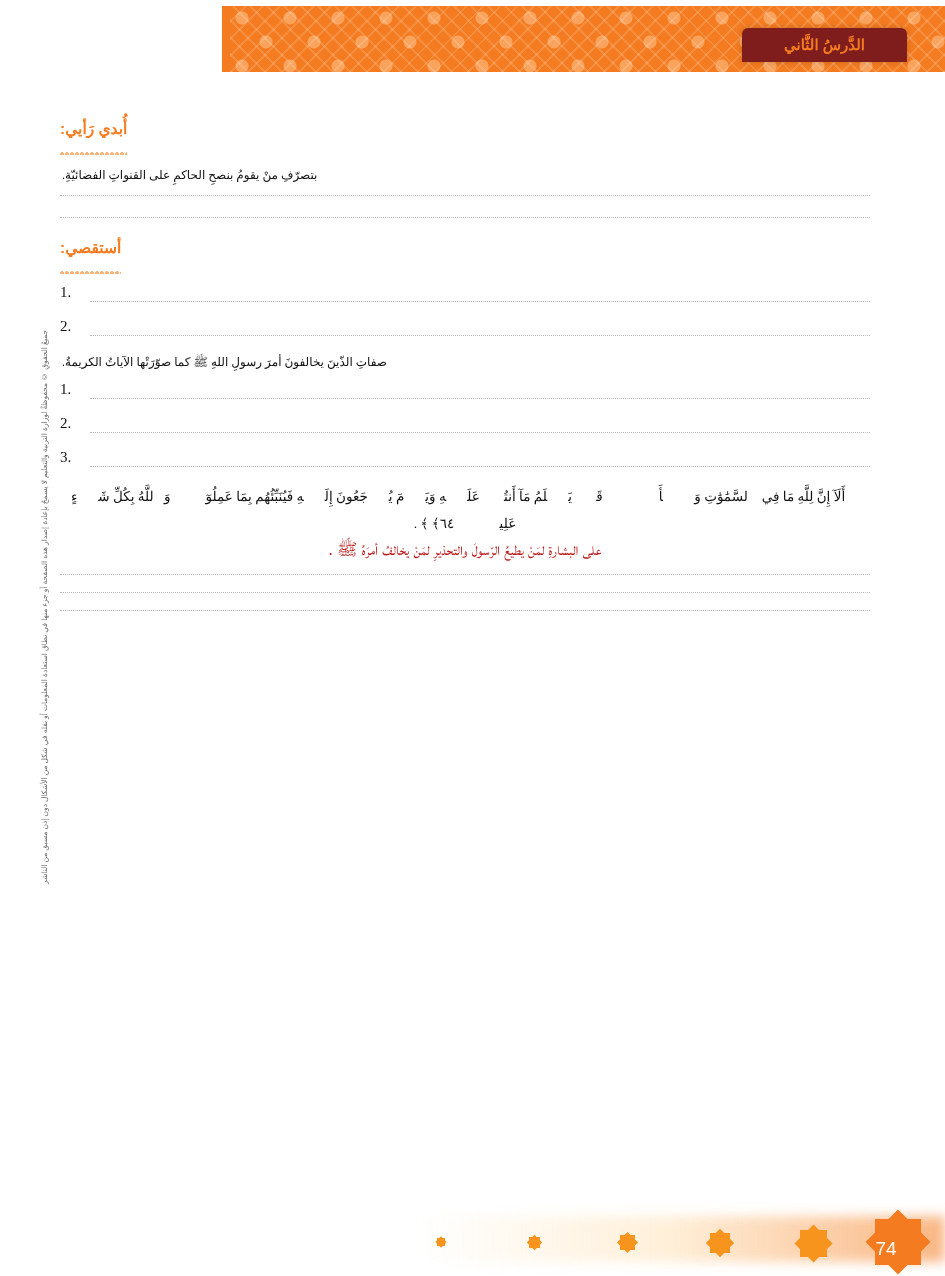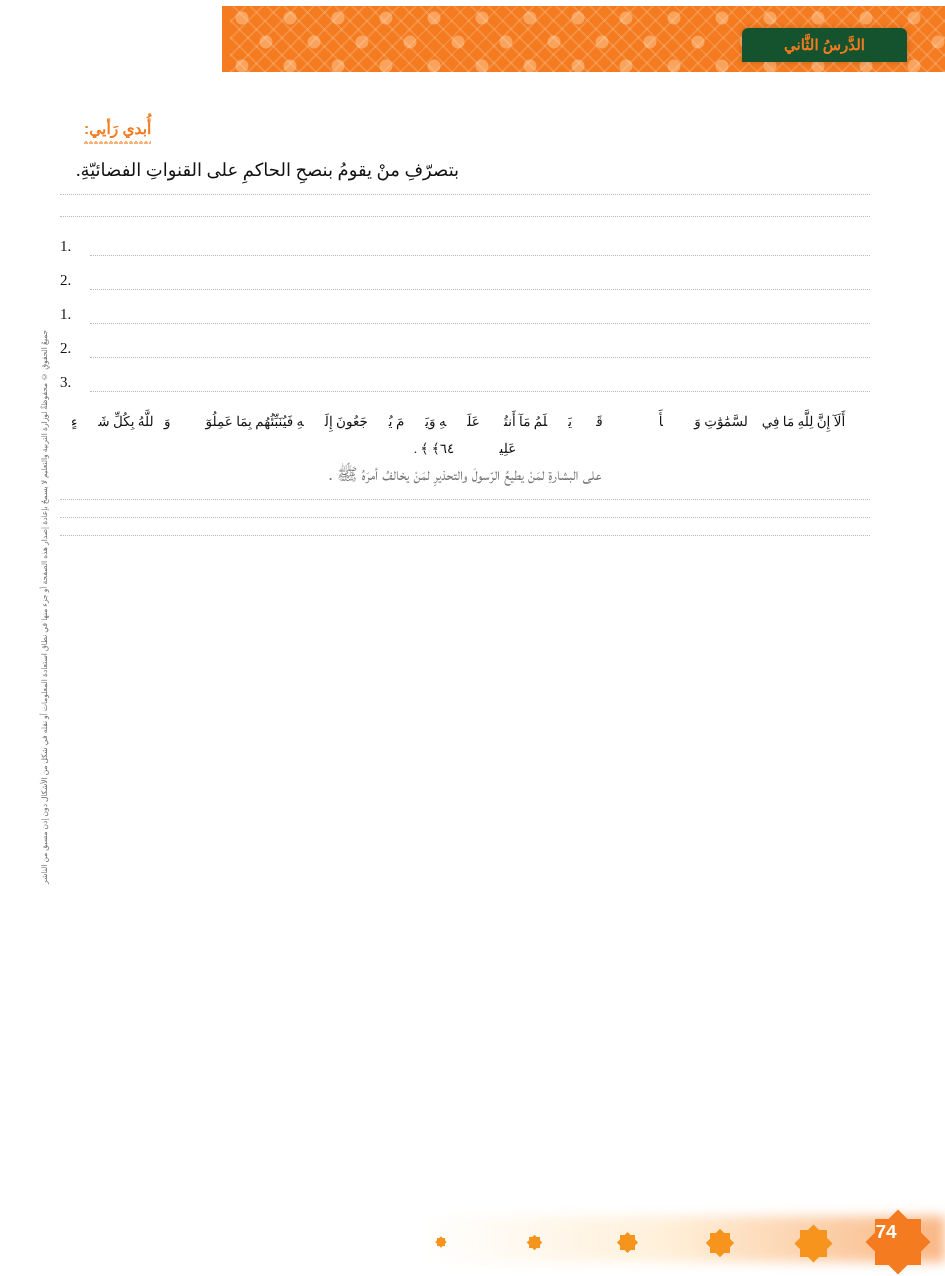--- a/index.html
+++ b/index.html
@@ -50,21 +50,21 @@
     width: 8px;
     height: 66px;
     background: #f47b20;
   }
   .lesson-tab {
     position: absolute;
     top: 28px;
     right: 38px;
     width: 165px;
     height: 34px;
-    background: #14532d;
+    background: #7f1d1d;
     border-radius: 6px 6px 0 0;
     box-shadow: 0 0 6px rgba(0,0,0,0.18);
     display: flex;
     align-items: center;
     justify-content: center;
     z-index: 5;
   }
   .lesson-tab span {
     color: #f47b20;
     font-family: "Liberation Sans", sans-serif;
@@ -100,47 +100,46 @@
   }
 
   .section { margin-bottom: 6px; }
 
   .sec-head {
     display: inline-block;
     color: #f47b20;
     font-family: "Liberation Sans", sans-serif;
     font-weight: bold;
     font-size: 15.5px;
-    padding-bottom: 6px;
+    padding-bottom: 17px;
     margin-bottom: 10px;
     position: relative;
-    margin-left: 24px;
   }
   .sec-head::after {
     content: "";
     position: absolute;
     right: 0;
     bottom: 0;
     width: 100%;
     height: 4px;
     background-image: radial-gradient(circle at 2px 3px, #f9b37a 1.7px, transparent 2px);
     background-size: 5px 5px;
     background-repeat: repeat-x;
   }
 
   .sec-head-row {
     text-align: left;
   }
 
   .prompt {
-    font-size: 18px;
+    font-size: 12px;
     color: #111;
     line-height: 1.8;
     text-align: left;
-    margin: 0 0 8px 16px;
+    margin: 0 0 8px 2px;
   }
 
   .dots-line {
     height: 0;
     border-bottom: 1px dotted #b9b9b9;
     margin: 0 0 21px 0;
   }
   .dots-line.tight { margin-bottom: 17px; }
 
   .num-row {
@@ -169,21 +168,21 @@
     font-size: 13.5px;
     color: #111;
     text-align: center;
     line-height: 2;
     direction: rtl;
     margin: 2px 0 2px 0;
     letter-spacing: 0;
   }
   .ayah-note {
     font-size: 17px;
-    color: #737373;
+    color: #b91c1c;
     text-align: center;
     margin: 0 0 10px 0;
   }
 
   
   .footer {
     position: absolute;
     bottom: 0;
     left: 0;
     width: 945px;
@@ -206,28 +205,28 @@
   }
   .star::before {
     content: "";
     position: absolute;
     inset: 0;
     background: inherit;
     transform: rotate(-45deg);
   }
   .page-num {
     position: absolute;
-    bottom: 24px;
+    bottom: 7px;
     right: 36px;
     width: 46px;
     height: 40px;
     color: #ffffff;
     font-family: "Liberation Sans", sans-serif;
     font-size: 19px;
-    font-weight: bold;
+    font-weight: normal;
     display: flex;
     align-items: center;
     justify-content: center;
     direction: ltr;
   }
 </style>
 </head>
 <body>
 
 <div class="header">
@@ -247,31 +246,35 @@
   <div class="section">
     <div class="sec-head-row">
       <span class="sec-head">أُبدي رَأيي:</span>
     </div>
     <p class="prompt">بتصرّفِ منْ يقومُ بنصحِ الحاكمِ على القنواتِ الفضائيّةِ.</p>
     <div class="dots-line"></div>
     <div class="dots-line"></div>
   </div>
 
   <div class="section">
+    <div class="sec-head-row">
+      <span class="sec-head">أستقصي:</span>
+    </div>
     <div class="num-row">
       <span class="num">1.</span>
       <span class="line"></span>
     </div>
     <div class="num-row">
       <span class="num">2.</span>
       <span class="line"></span>
     </div>
   </div>
 
   <div class="section">
+    <p class="prompt">صفاتِ الذّينَ يخالفونَ أمرَ رسولِ اللهِ ﷺ كما صوّرَتْها الآياتُ الكريمةُ.</p>
     <div class="num-row">
       <span class="num">1.</span>
       <span class="line"></span>
     </div>
     <div class="num-row">
       <span class="num">2.</span>
       <span class="line"></span>
     </div>
     <div class="num-row">
       <span class="num">3.</span>

